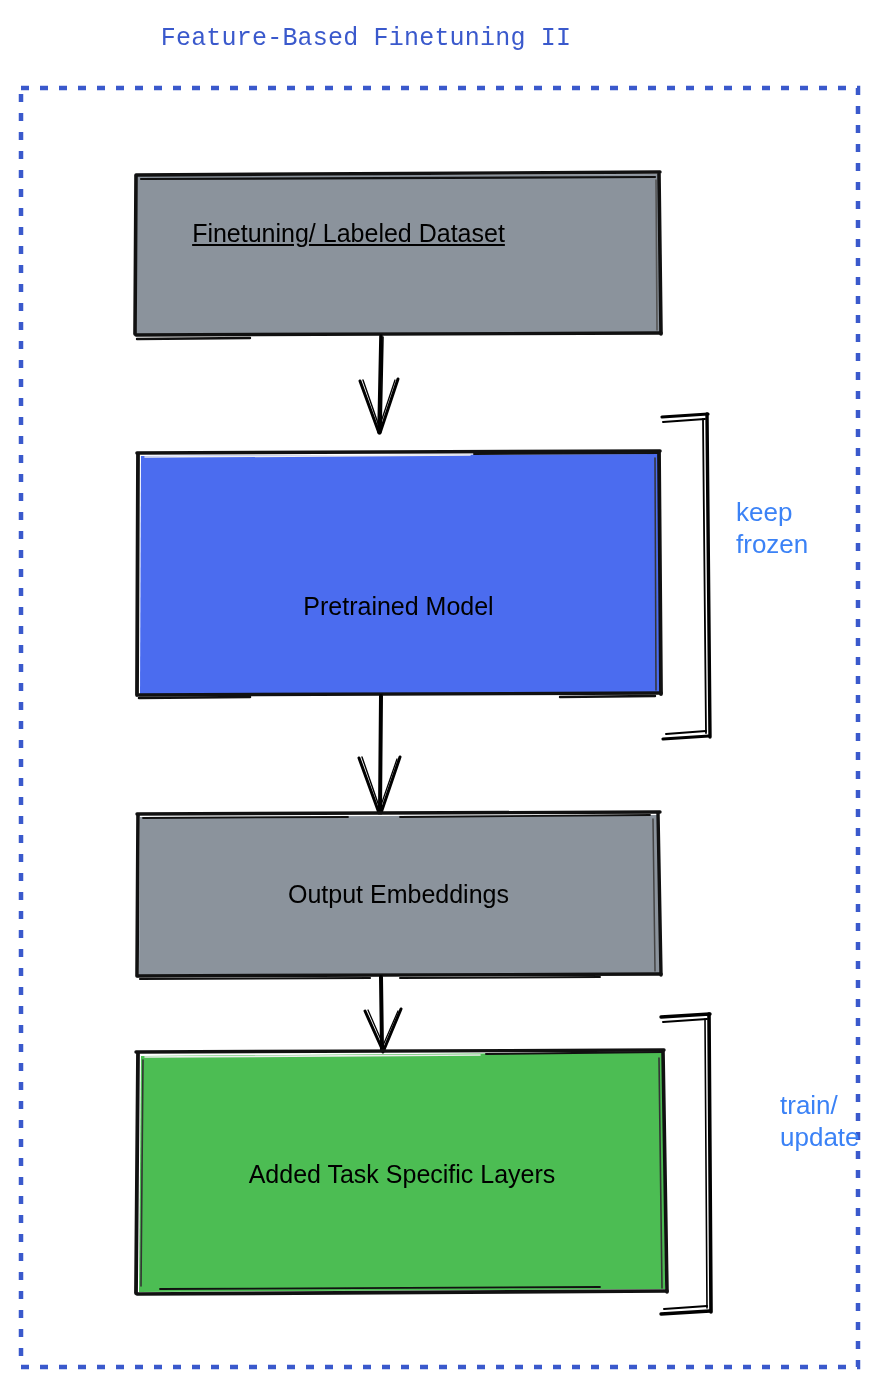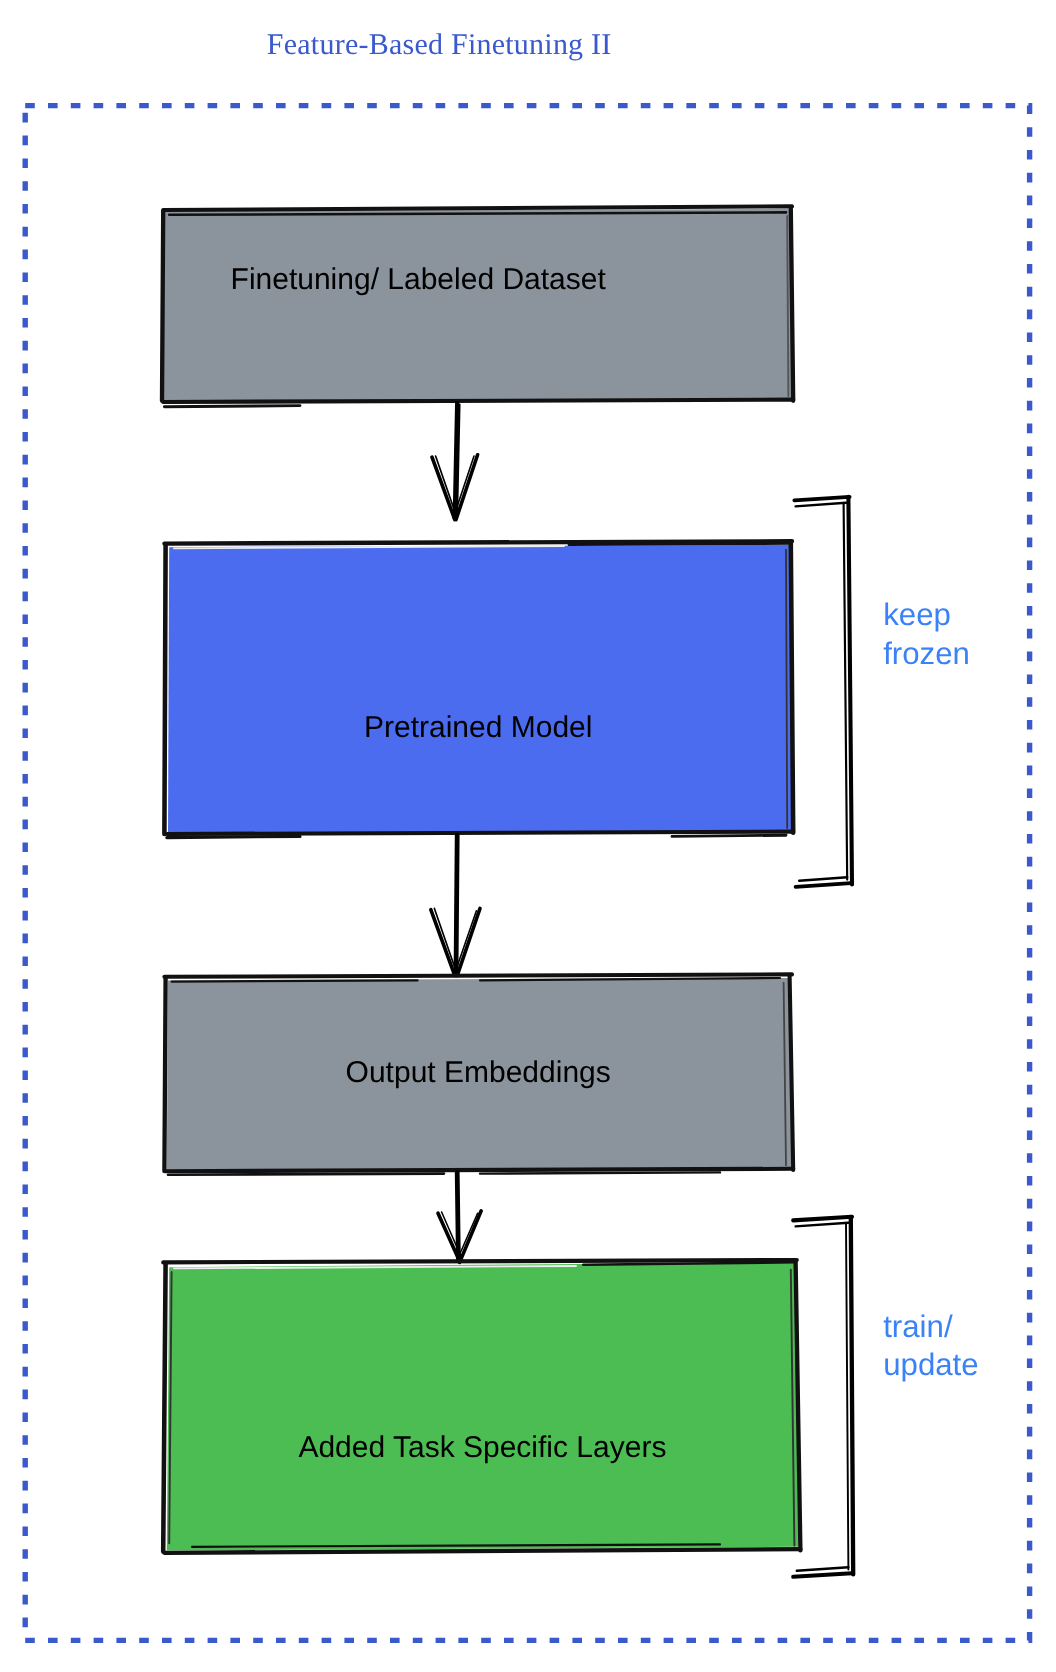--- a/index.html
+++ b/index.html
@@ -25,21 +25,21 @@
     height: 1393px;
   }
   .diagram-title {
     position: absolute;
     left: 0;
     top: 24px;
     width: 732px;
     text-align: center;
     font-size: 25px;
     color: #3a59cc;
-    font-family: Liberation Serif, serif;
+    font-family: Liberation Mono, monospace;
     letter-spacing: 0.2px;
     white-space: nowrap;
   }
   .node-label {
     position: absolute;
     text-align: center;
     color: #000000;
     font-family: "Liberation Sans", sans-serif;
     font-size: 25px;
     white-space: nowrap;
@@ -153,27 +153,27 @@
     <g>
       <path d="M661,1017 L710,1014" fill="none" stroke="#000" stroke-width="3.4" stroke-linecap="round"></path>
       <path d="M663,1022 L707,1019" fill="none" stroke="#000" stroke-width="2" stroke-linecap="round"></path>
       <path d="M709,1014 L711,1312" fill="none" stroke="#000" stroke-width="3.6" stroke-linecap="round"></path>
       <path d="M705,1019 L707,1308" fill="none" stroke="#000" stroke-width="1.6" stroke-linecap="round"></path>
       <path d="M710,1311 L661,1314" fill="none" stroke="#000" stroke-width="3.4" stroke-linecap="round"></path>
       <path d="M707,1306 L664,1309" fill="none" stroke="#000" stroke-width="2" stroke-linecap="round"></path>
     </g>
   </svg>
 
-  <div class="node-label" style="left:135px; top:219px; width:427px;">Finetuning/ Labeled Dataset</div>
+  <div class="node-label" style="left:135px; top:219px; width:427px;text-decoration:underline;">Finetuning/ Labeled Dataset</div>
 
   <div class="node-label" style="left:137px; top:592px; width:523px;">Pretrained Model</div>
 
   <div class="node-label" style="left:137px; top:880px; width:523px;">Output Embeddings</div>
 
-  <div class="node-label" style="left:135px; top:1160px; width:534px;margin-top:32px;">Added Task Specific Layers</div>
+  <div class="node-label" style="left:135px; top:1160px; width:534px;">Added Task Specific Layers</div>
 
   <div class="bracket-label" style="left:736px; top:497px;">keep
 frozen</div>
 
-  <div class="bracket-label" style="left:736px; top:1090px;">train/
+  <div class="bracket-label" style="left:780px; top:1090px;">train/
 update</div>
 
 </div>
 
 </body></html>

